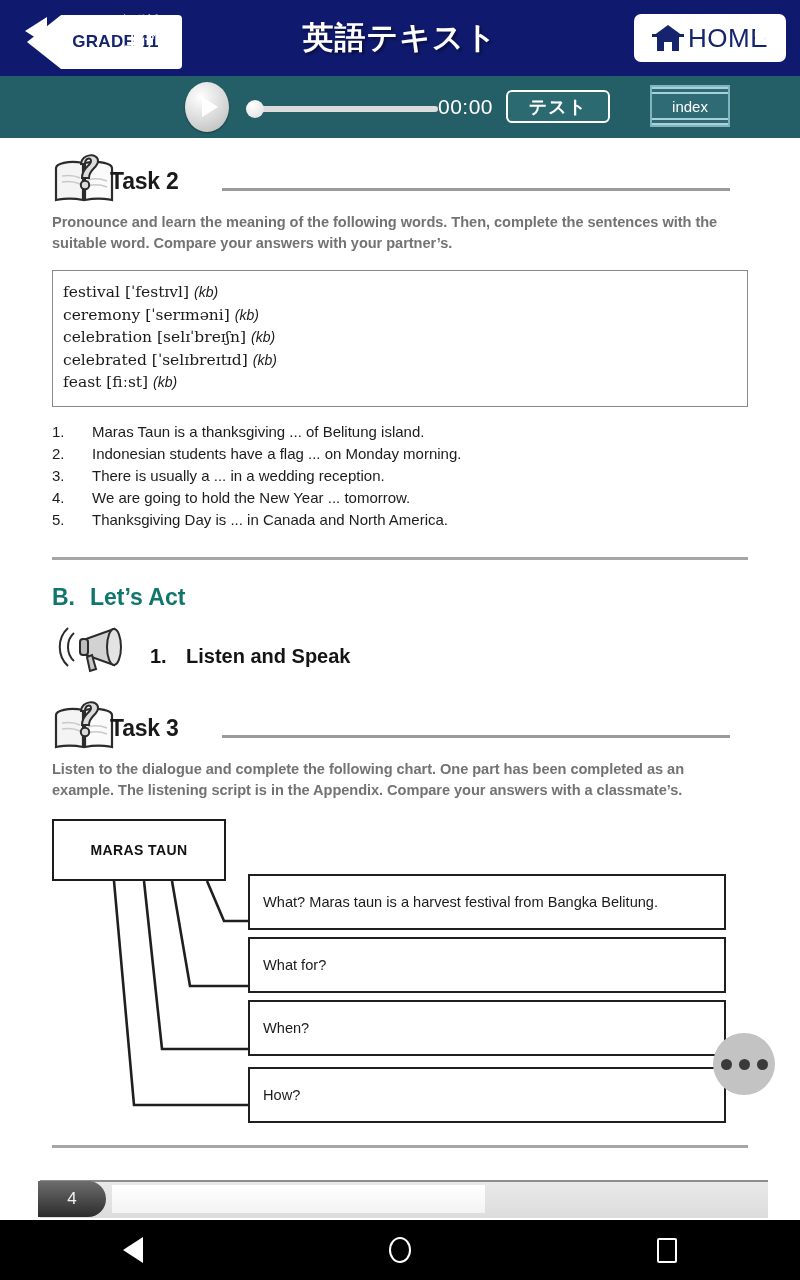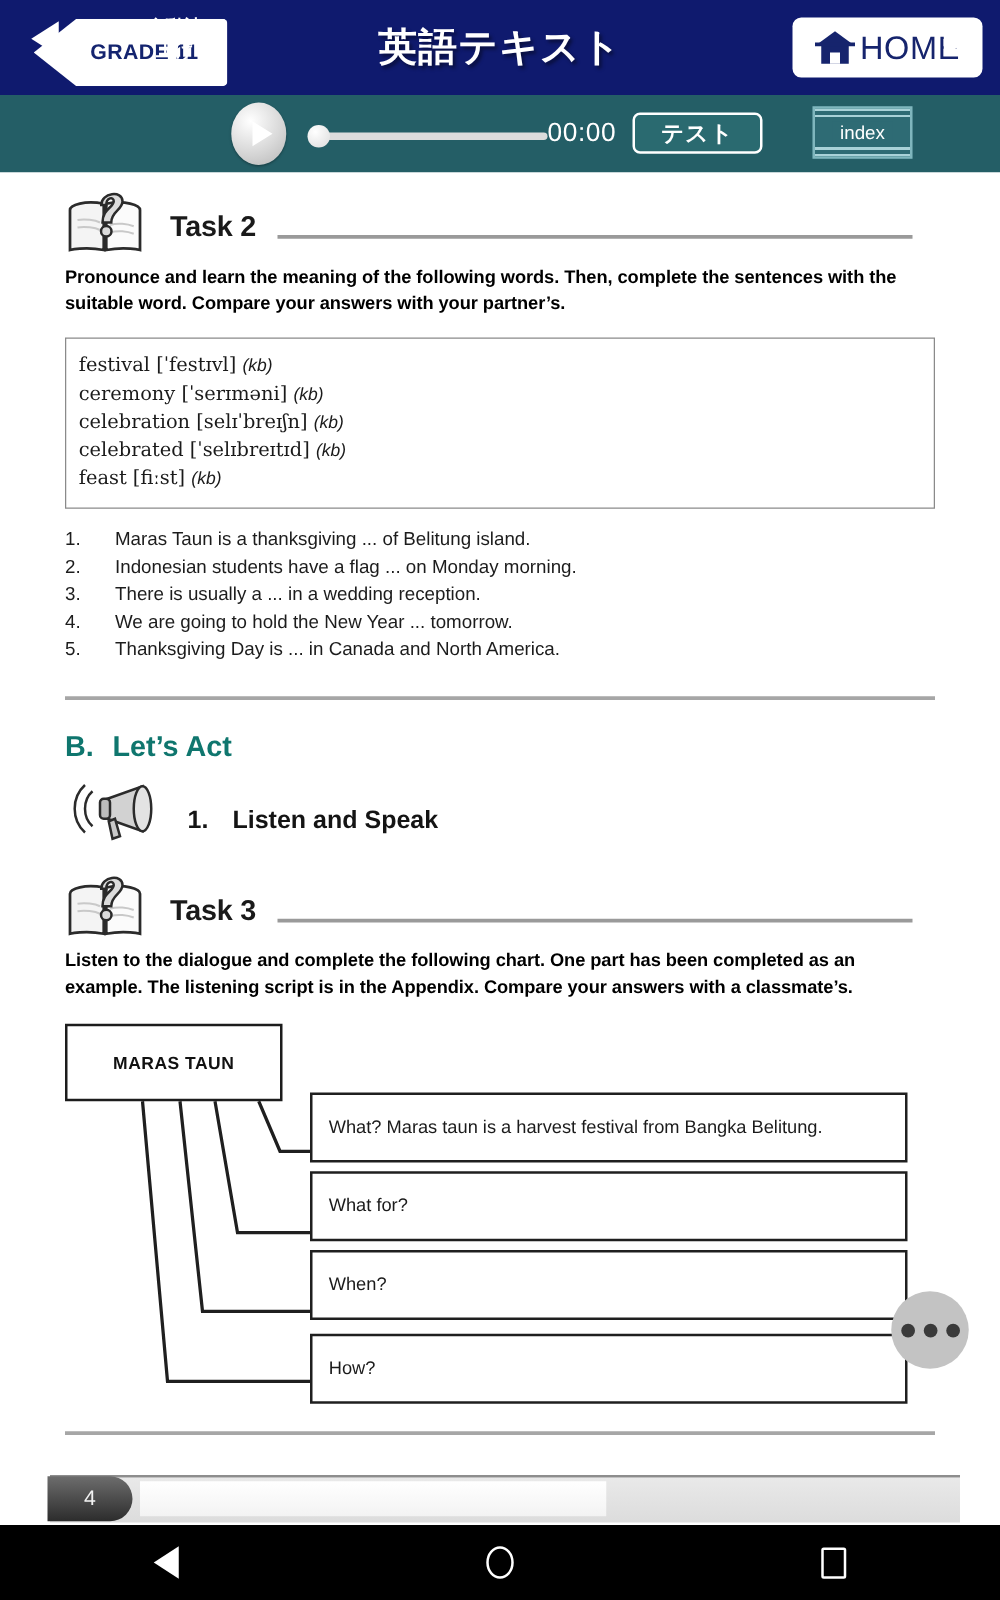--- a/index.html
+++ b/index.html
@@ -129,30 +129,30 @@
   .page {
     position: absolute; left: 0; top: 138px; width: 800px; height: 1020px;
     background: #ffffff; overflow: hidden;
   }
   .content { position: relative; padding: 0 52px; }
 
   
   .task-head { position: relative; height: 66px; margin-top: 8px; }
   .task-head .bookicon { position: absolute; left: 0px; top: 2px; }
   .task-head .tlabel {
-    position: absolute; left: 84px; top: 22px;
+    position: absolute; left: 58px; top: 22px;
     font-size: 23px; font-weight: bold; color: #1a1a1a; letter-spacing: -.2px;
   }
   .task-head .trule {
     position: absolute; left: 170px; top: 42px; right: 18px; height: 3px;
     background: #9a9a9a;
   }
 
   .para {
-    font-size: 14.6px; font-weight: bold; color: #000000;
+    font-size: 14.6px; font-weight: bold; color: #737373;
     line-height: 21px; letter-spacing: -.05px;
   }
 
   .wordbox {
     border: 1px solid #8a8a8a;
     margin-top: 16px;
     padding: 10px 10px 12px 10px;
   }
   .wordbox .wrow {
     font-family: "DejaVu Serif", serif;

